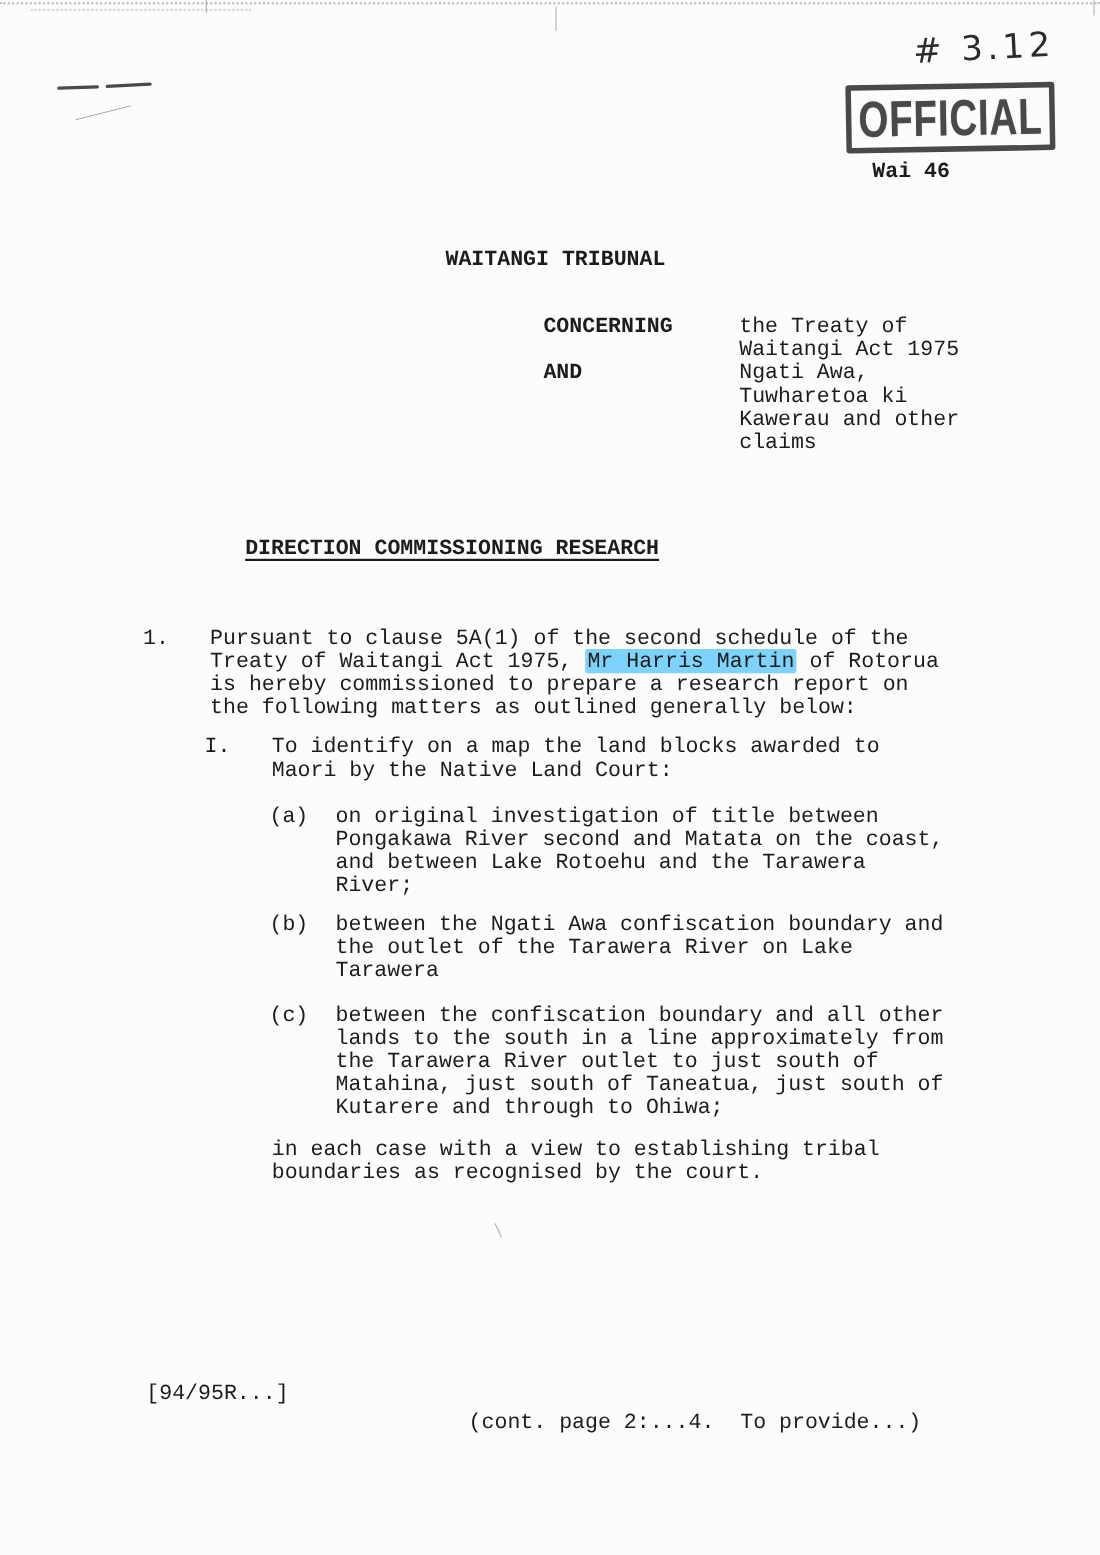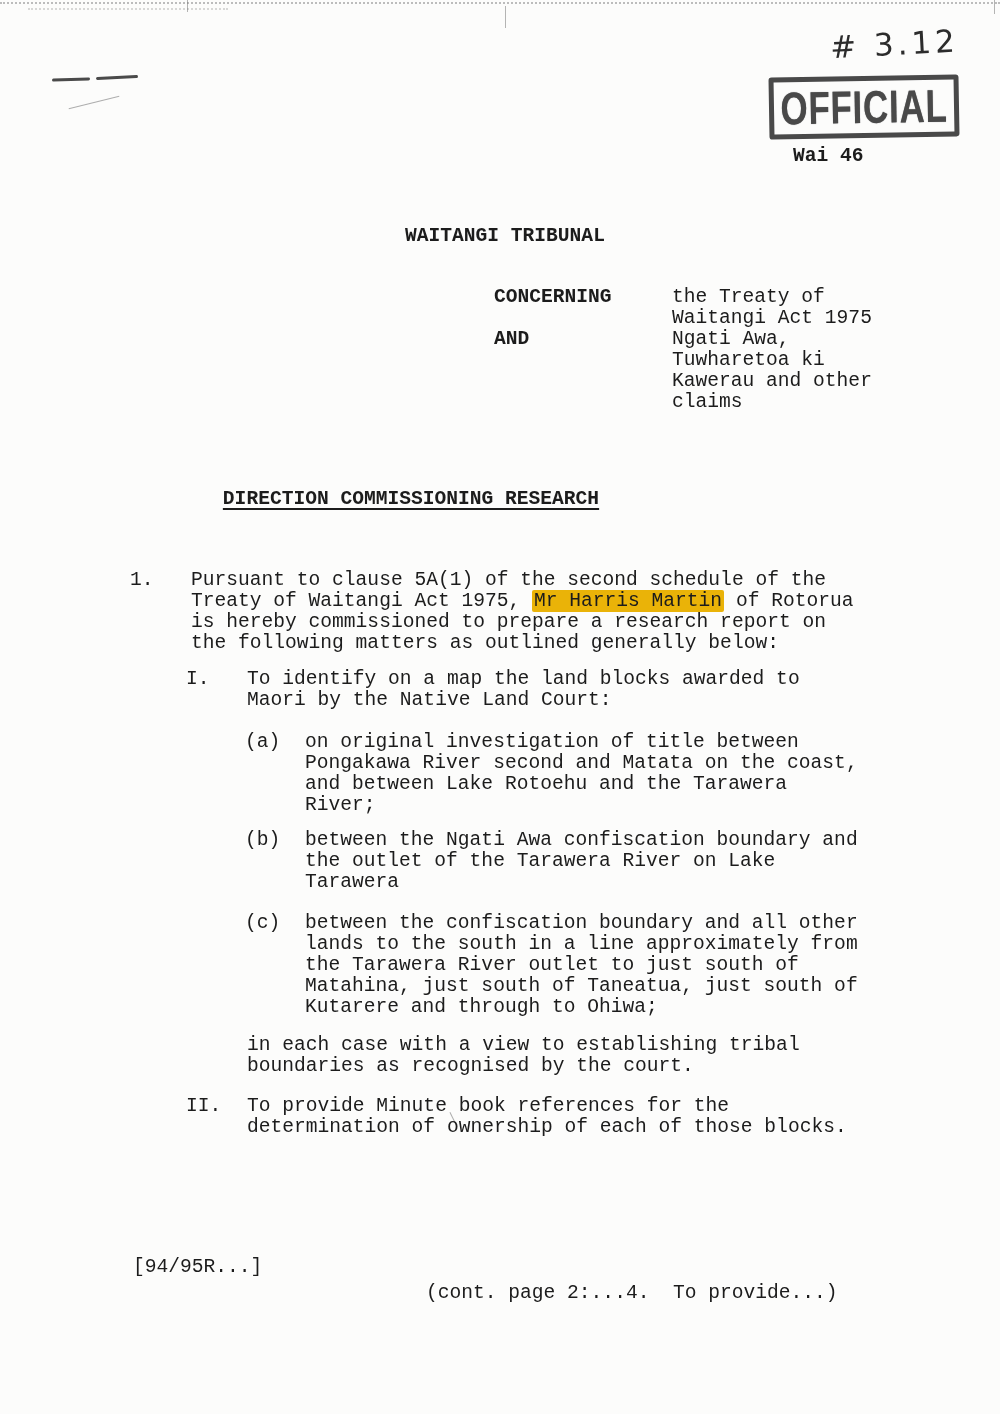--- a/index.html
+++ b/index.html
@@ -64,21 +64,21 @@
   .block{position:absolute;display:grid;}
   .b-para1{left:130px;top:570px;grid-template-columns:61px auto;}
   .b-item1{left:186px;top:669px;grid-template-columns:61px auto;}
   .b-suba{left:245px;top:732px;grid-template-columns:60px auto;}
   .b-subb{left:245px;top:830px;grid-template-columns:60px auto;}
   .b-subc{left:245px;top:913px;grid-template-columns:60px auto;}
   .b-closing{left:247px;top:1035px;width:660px;}
   .b-item2{left:186px;top:1096px;grid-template-columns:61px auto;}
   .b-item3{left:186px;top:1157px;grid-template-columns:61px auto;}
 
-  .hl{background:#eab308;padding:0 2px;border-radius:2px;}
+  .hl{background:#7dd3fc;padding:0 2px;border-radius:2px;}
 
   .footer-left{position:absolute;left:133px;top:1257px;}
   .footer-right{position:absolute;left:426px;top:1257px;margin-top:26px;}
 </style>
 </head>
 <body>
 
 <div class="page">
 
   <div class="art dash-row" style="left:0;top:2px;width:1000px;"></div>
@@ -146,23 +146,18 @@
     <div class="pre">between the confiscation boundary and all other
 lands to the south in a line approximately from
 the Tarawera River outlet to just south of
 Matahina, just south of Taneatua, just south of
 Kutarere and through to Ohiwa;</div>
   </div>
 
   <div class="block b-closing pre">in each case with a view to establishing tribal
 boundaries as recognised by the court.</div>
 
-  <div class="block b-item2">
-    <div>II.</div>
-    <div class="pre">To provide Minute book references for the
-determination of ownership of each of those blocks.</div>
-  </div>
 
 
   <div class="footer-left pre">[94/95R...]</div>
   <div class="footer-right pre">(cont. page 2:...4.  To provide...)</div>
 
 </div>
 
 </body></html>

